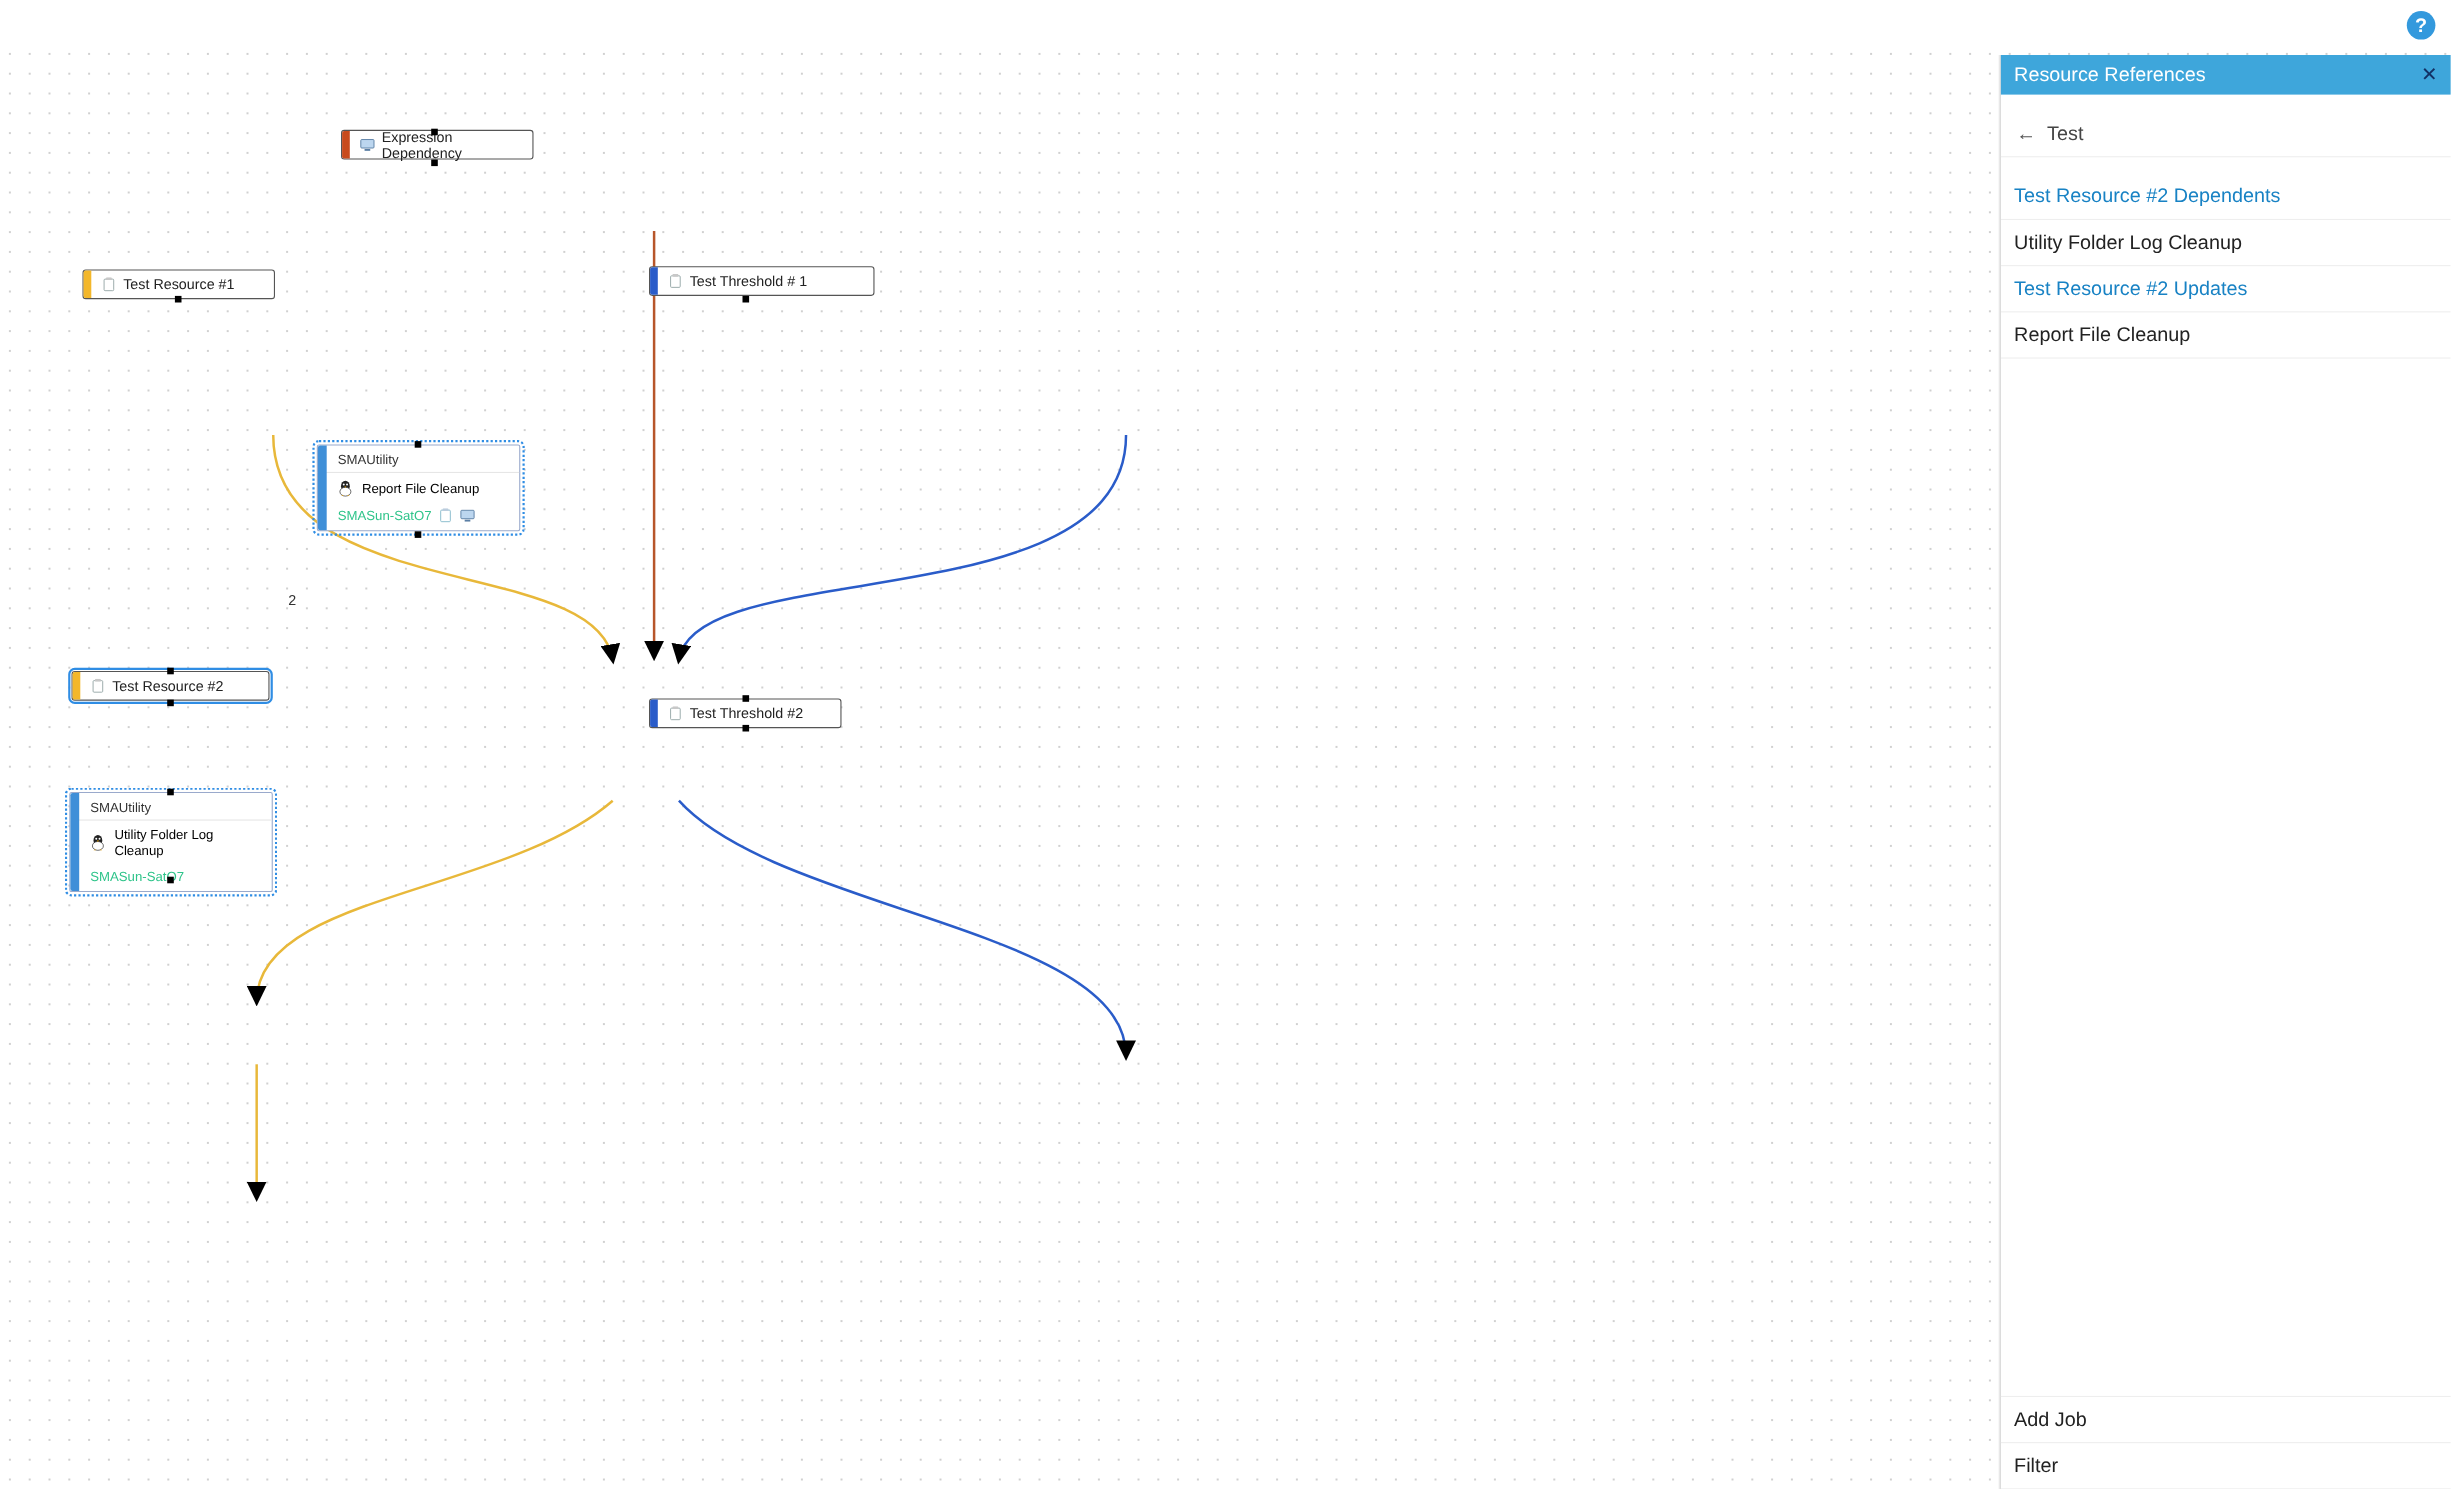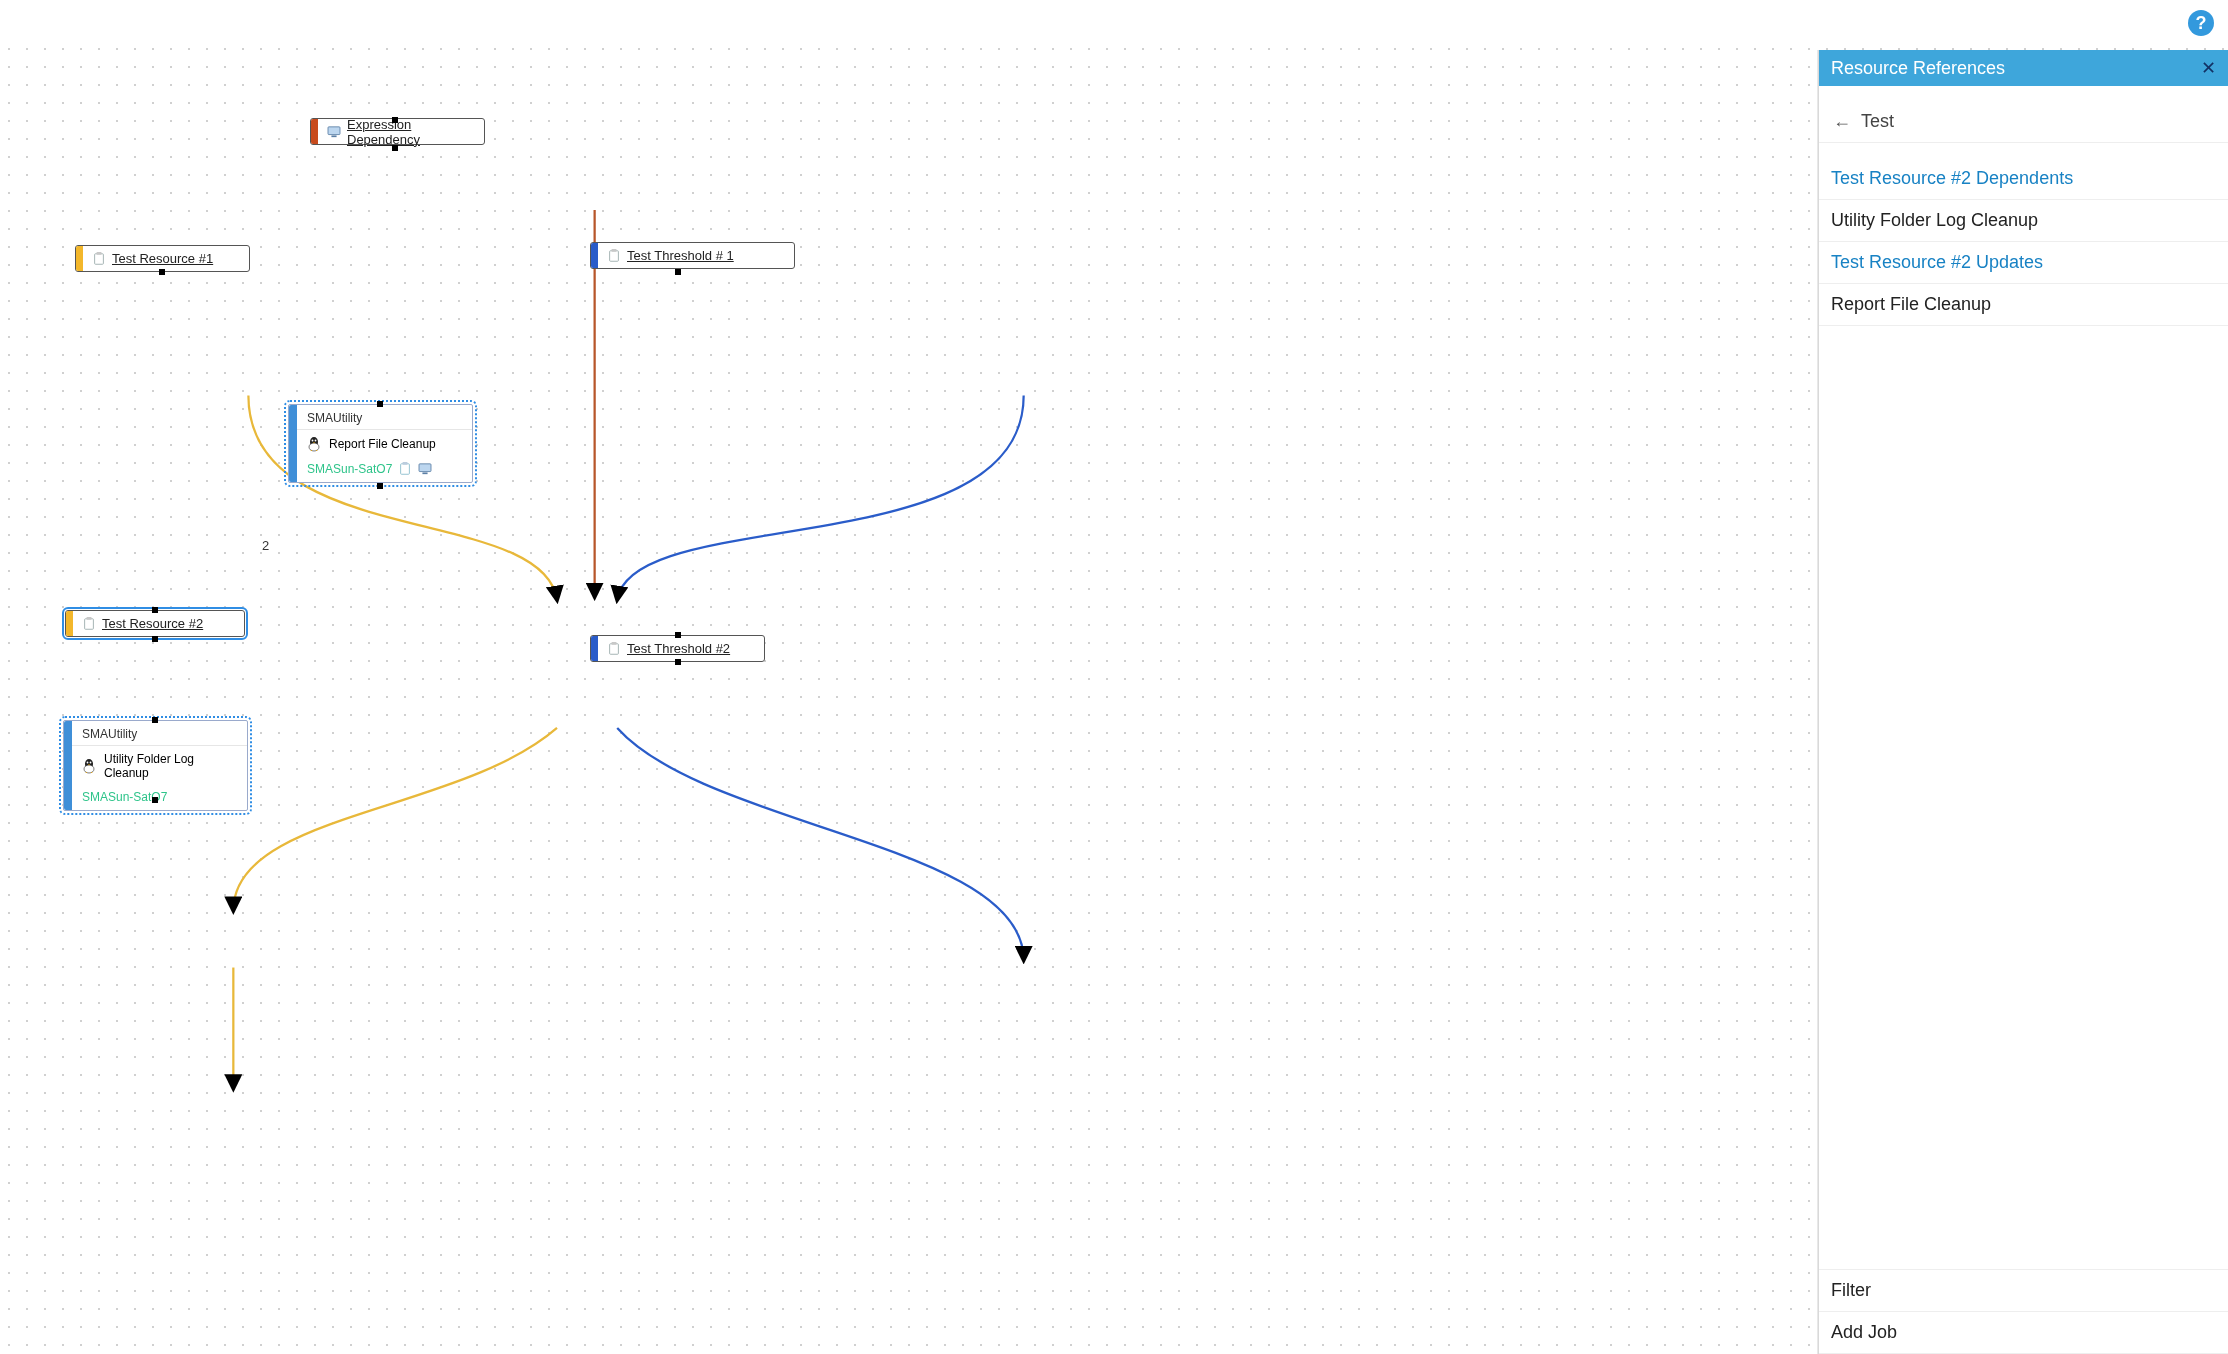--- a/index.html
+++ b/index.html
@@ -20,21 +20,20 @@
     background-size: 18px 18px;
     background-position: 0 0;
   }
 
   svg.edges { position:absolute; left:0; top:0; width:100%; height:100%; pointer-events:none; }
 
   .node {
     position:absolute; background:#fff; border:1px solid #555; border-radius:3px;
     display:flex; align-items:center; padding:4px 8px; font-size:13px; color:#222;
     height:27px;
-    text-decoration:underline;
   }
   .node::before{
     content:""; position:absolute; left:0; top:0; bottom:0; width:7px;
     background:var(--strip,#777); border-radius:2px 0 0 2px;
   }
   .node .nlabel { margin-left:8px; display:flex; align-items:center; gap:6px; }
   .node.selected { outline:2px solid #2f8de4; outline-offset:1px; }
 
   .clip-ico {
     width:14px; height:14px; display:inline-block; position:relative;
@@ -254,16 +253,16 @@
     <span class="arrow">←</span>
     <span>Test</span>
   </div>
   <div class="sp-list">
     <div class="sp-item heading">Test Resource #2 Dependents</div>
     <div class="sp-item entry">Utility Folder Log Cleanup</div>
     <div class="sp-item heading">Test Resource #2 Updates</div>
     <div class="sp-item entry">Report File Cleanup</div>
   </div>
   <div class="sp-bottom">
+    <div class="sp-item entry">Add Job</div>
     <div class="sp-item entry">Filter</div>
-    <div class="sp-item entry">Add Job</div>
   </div>
 </div>
 
 </body></html>

